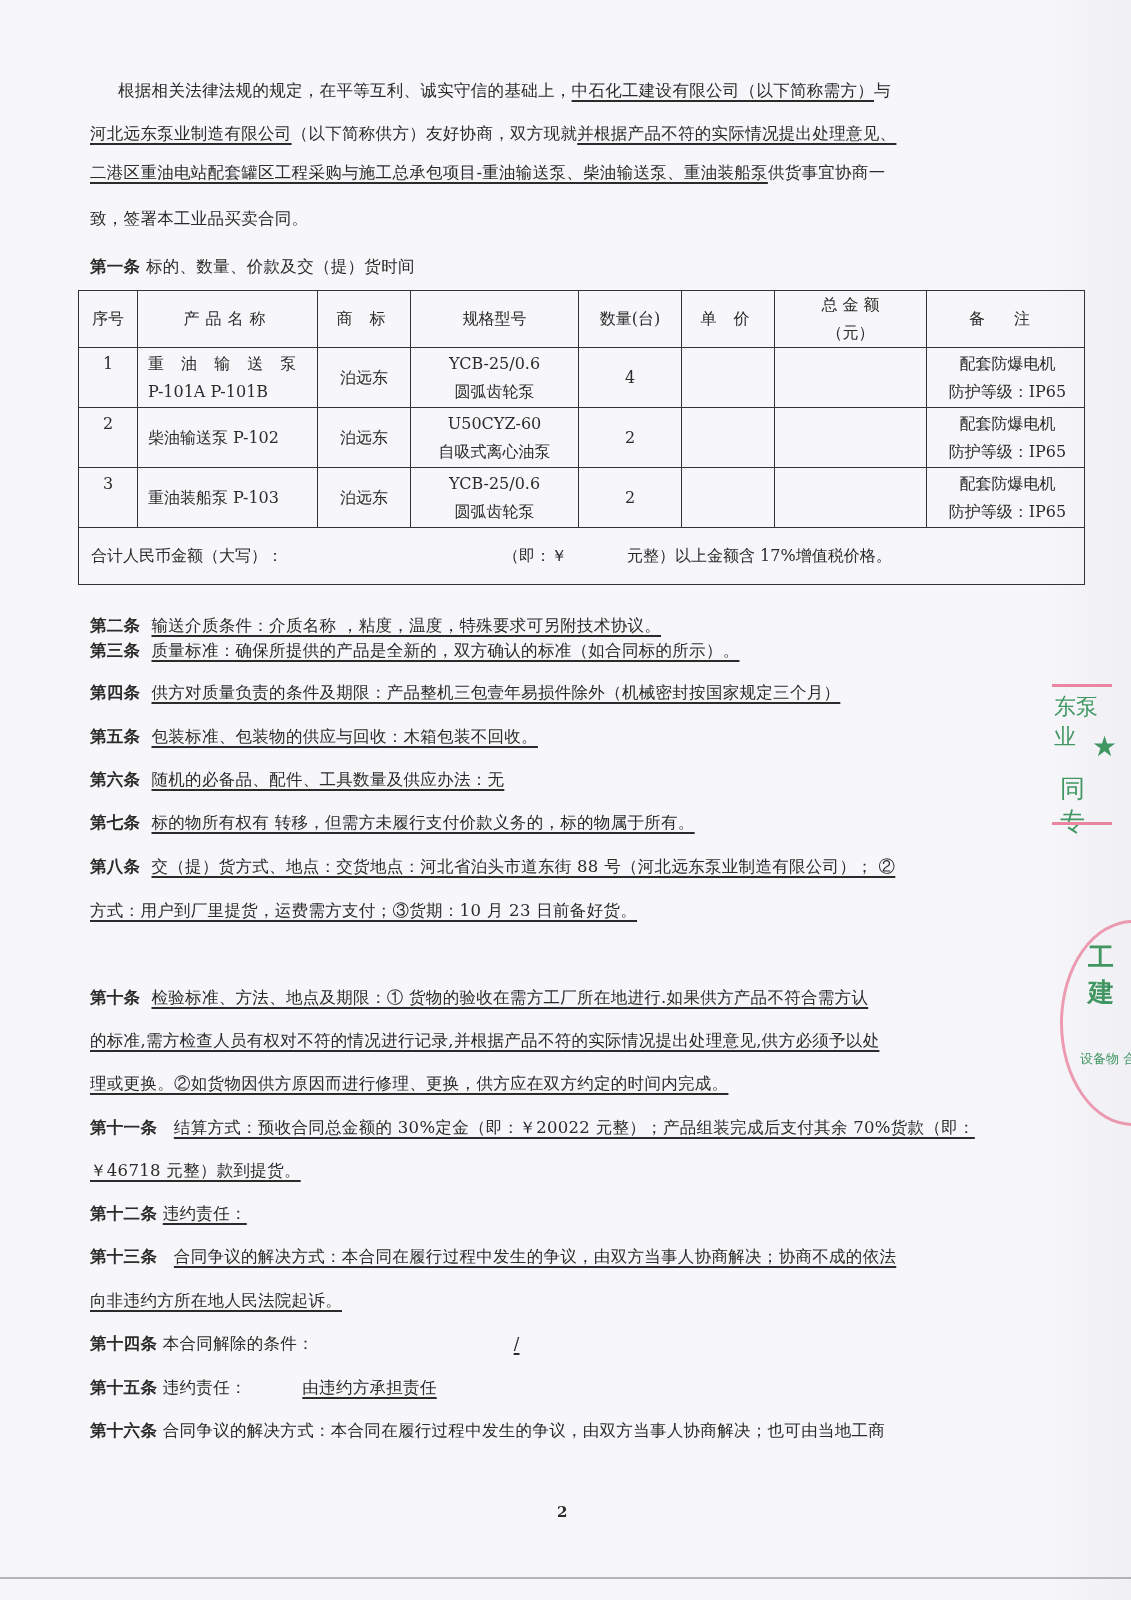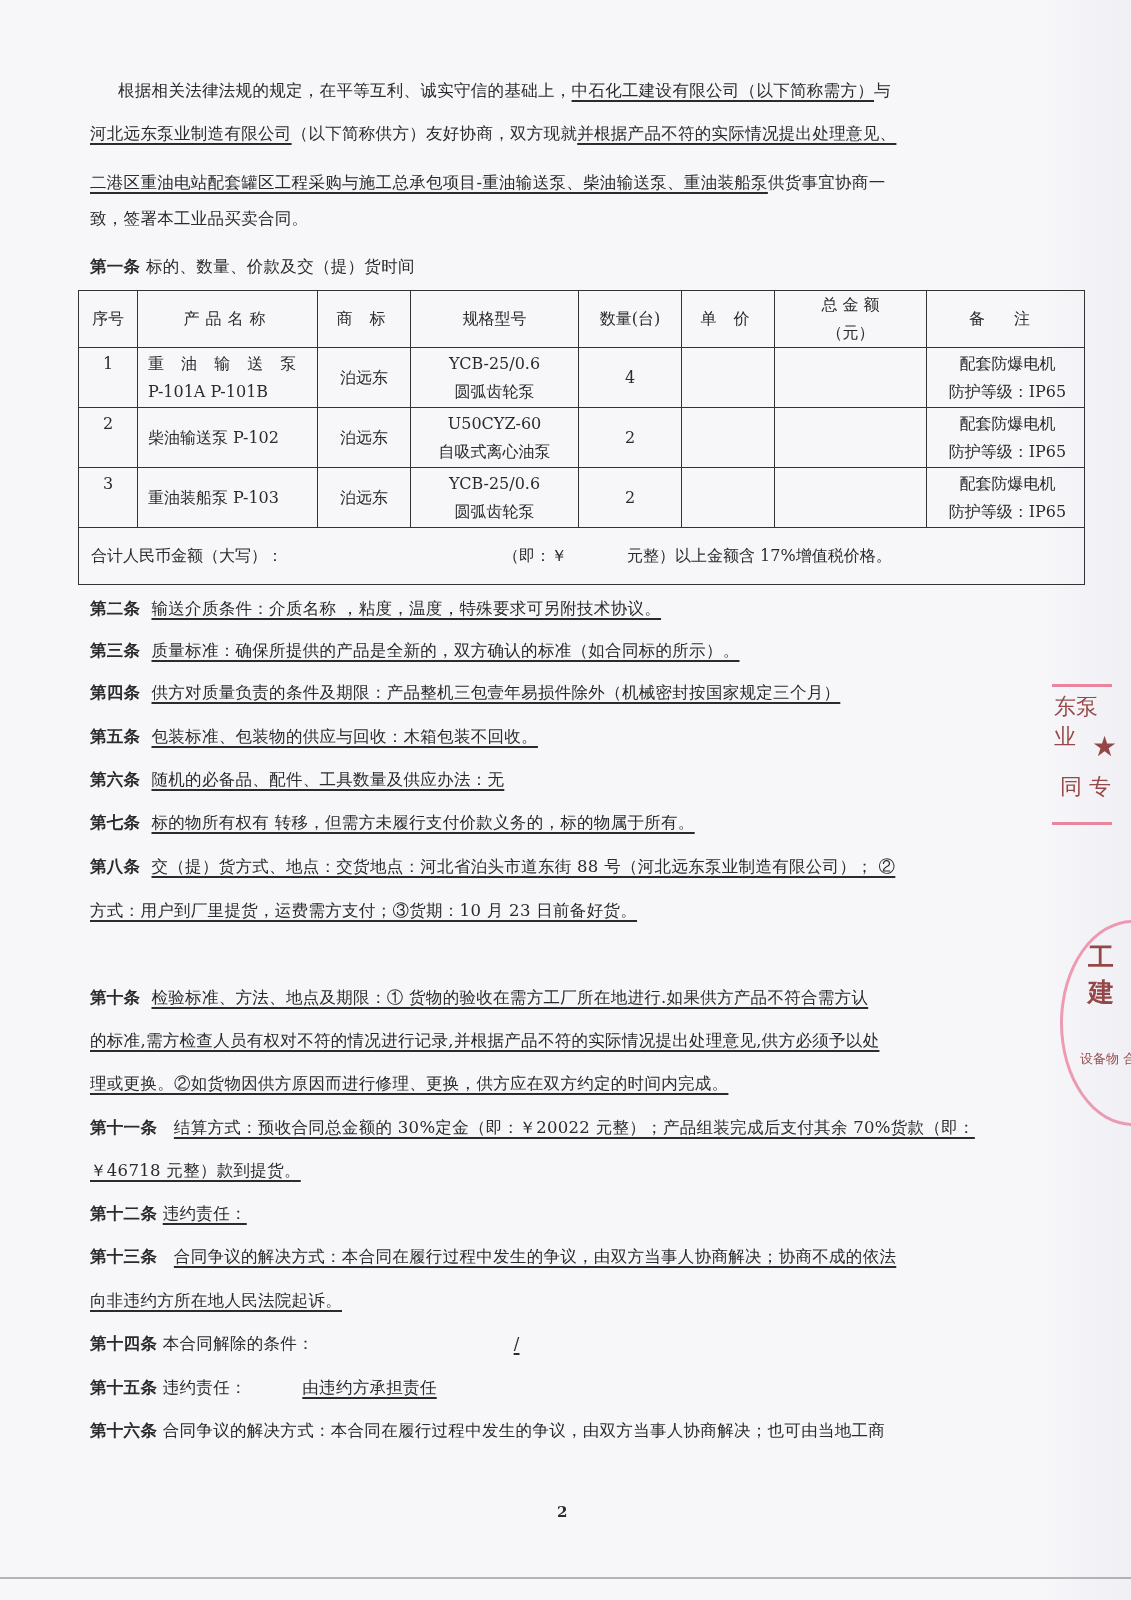--- a/index.html
+++ b/index.html
@@ -26,46 +26,46 @@
   table.goods td { border:1.5px solid #333; padding:0 4px; text-align:center; vertical-align:middle; line-height:28px; }
   table.goods tr.hdr td { height:56px; }
   table.goods tr.row td { height:57px; }
   table.goods tr.total td { height:56px; text-align:left; padding-left:12px; }
   td.seq { vertical-align:top !important; padding-top:2px !important; }
   td.name { text-align:left !important; padding-left:10px !important; }
   td.note { text-align:center; padding-left:8px !important; }
   .spread { letter-spacing:12px; }
   .spread2 { letter-spacing:6px; }
 
-  .stamp { position:absolute; color:#7f1d1d; opacity:.8; font-family:"DejaVu Sans",sans-serif; }
+  .stamp { position:absolute; color:#15803d; opacity:.8; font-family:"DejaVu Sans",sans-serif; }
   .stamp1 { left:1052px; top:680px; width:60px; height:150px; border-left:0; }
   .stamp1 .bar { position:absolute; left:0; width:60px; height:3px; background:#e86a8a; }
   .stamp1 .t1 { position:absolute; top:12px; left:2px; font-size:22px; }
   .stamp1 .star { position:absolute; top:50px; left:40px; font-size:28px; }
-  .stamp1 .t2 { position:absolute; top:92px; left:8px; font-size:22px; }
+  .stamp1 .t2 { position:absolute; top:92px; left:8px; font-size:25px; }
   .stamp2 { left:1060px; top:920px; width:80px; height:200px; }
   .stamp2 .arc { position:absolute; left:0; top:0; width:140px; height:200px; border:3px solid #e86a8a; border-radius:50%; border-right-color:transparent; opacity:.8; }
   .stamp2 .t1 { position:absolute; top:20px; left:28px; font-size:26px; font-weight:bold; }
   .stamp2 .t2 { position:absolute; top:130px; left:20px; font-size:13px; }
 
   .pageno { position:absolute; left:557px; top:1503px; font-size:15px; font-weight:bold; }
 </style>
 </head>
 <body>
 
 <div class="page">
   <div class="shade"></div>
 
   <div class="line ind" style="top:80px">
     <span>根据相关法律法规的规定，在平等互利、诚实守信的基础上，</span><span class="u">中石化工建设有限公司（以下简称需方）</span><span>与</span>
   </div>
   <div class="line" style="top:123px">
     <span class="u">河北远东泵业制造有限公司</span><span>（以下简称供方）友好协商，双方现就</span><span class="u">并根据产品不符的实际情况提出处理意见、</span>
   </div>
-  <div class="line" style="top:172px">
+  <div class="line" style="top:162px">
     <span class="u">二港区重油电站配套罐区工程采购与施工总承包项目-重油输送泵、柴油输送泵、重油装船泵</span><span>供货事宜协商一</span>
   </div>
   <div class="line" style="top:208px">致，签署本工业品买卖合同。</div>
 
   <div class="line" style="top:256px">
     <span class="b">第一条</span>&nbsp;<span>标的、数量、价款及交（提）货时间</span>
   </div>
 
   <table class="goods">
     <colgroup>
@@ -144,21 +144,21 @@
           </td>
     </tr>
     <tr class="total">
       <td colspan="8">
         <span>合计人民币金额（大写）：</span><span style="display:inline-block;width:220px"></span><span>（即：￥</span><span style="display:inline-block;width:60px"></span><span>元整）以上金额含 17%增值税价格。</span>
       </td>
     </tr>
   </tbody>
     </table>
 
-  <div class="line" style="top:598px"><span class="b">第二条</span>&nbsp;&nbsp;<span class="u">输送介质条件：介质名称 ，粘度，温度，特殊要求可另附技术协议。</span></div>
+  <div class="line" style="top:615px"><span class="b">第二条</span>&nbsp;&nbsp;<span class="u">输送介质条件：介质名称 ，粘度，温度，特殊要求可另附技术协议。</span></div>
   <div class="line" style="top:640px"><span class="b">第三条</span>&nbsp;&nbsp;<span class="u">质量标准：确保所提供的产品是全新的，双方确认的标准（如合同标的所示）。</span></div>
   <div class="line" style="top:726px"><span class="b">第五条</span>&nbsp;&nbsp;<span class="u">包装标准、包装物的供应与回收：木箱包装不回收。</span></div>
   <div class="line" style="top:682px"><span class="b">第四条</span>&nbsp;&nbsp;<span class="u">供方对质量负责的条件及期限：产品整机三包壹年易损件除外（机械密封按国家规定三个月）</span></div>
   <div class="line" style="top:769px"><span class="b">第六条</span>&nbsp;&nbsp;<span class="u">随机的必备品、配件、工具数量及供应办法：无</span></div>
   <div class="line" style="top:812px"><span class="b">第七条</span>&nbsp;&nbsp;<span class="u">标的物所有权有 转移，但需方未履行支付价款义务的，标的物属于所有。</span></div>
   <div class="line" style="top:856px"><span class="b">第八条</span>&nbsp;&nbsp;<span class="u">交（提）货方式、地点：交货地点：河北省泊头市道东街 88 号（河北远东泵业制造有限公司）； ②</span></div>
   <div class="line" style="top:900px"><span class="u">方式：用户到厂里提货，运费需方支付；③货期：10 月 23 日前备好货。</span></div>
   <div class="line" style="top:987px"><span class="b">第十条</span>&nbsp;&nbsp;<span class="u">检验标准、方法、地点及期限：① 货物的验收在需方工厂所在地进行.如果供方产品不符合需方认</span></div>
   <div class="line" style="top:1030px"><span class="u">的标准,需方检查人员有权对不符的情况进行记录,并根据产品不符的实际情况提出处理意见,供方必须予以处</span></div>
   <div class="line" style="top:1073px"><span class="u">理或更换。②如货物因供方原因而进行修理、更换，供方应在双方约定的时间内完成。</span></div>

